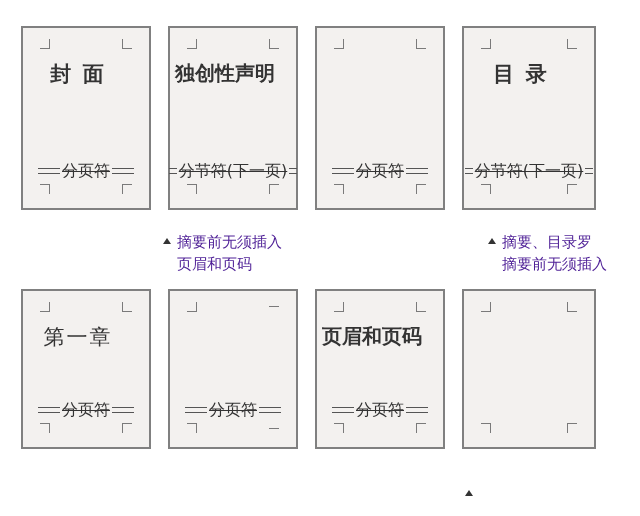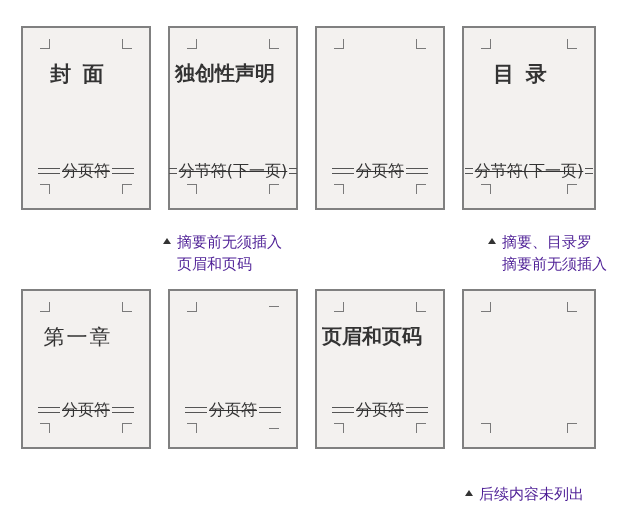--- a/index.html
+++ b/index.html
@@ -220,14 +220,14 @@
 </div>
 
 <div class="page row2 c4">
   <span class="corner tl"></span>
   <span class="corner tr"></span>
   <span class="corner bl"></span>
   <span class="corner br"></span>
 </div>
 
 <div class="note note3">
-  <span class="tri"></span><span>后续内容未列出</span>
+  <span class="tri"></span>
 </div>
 
 </body></html>

